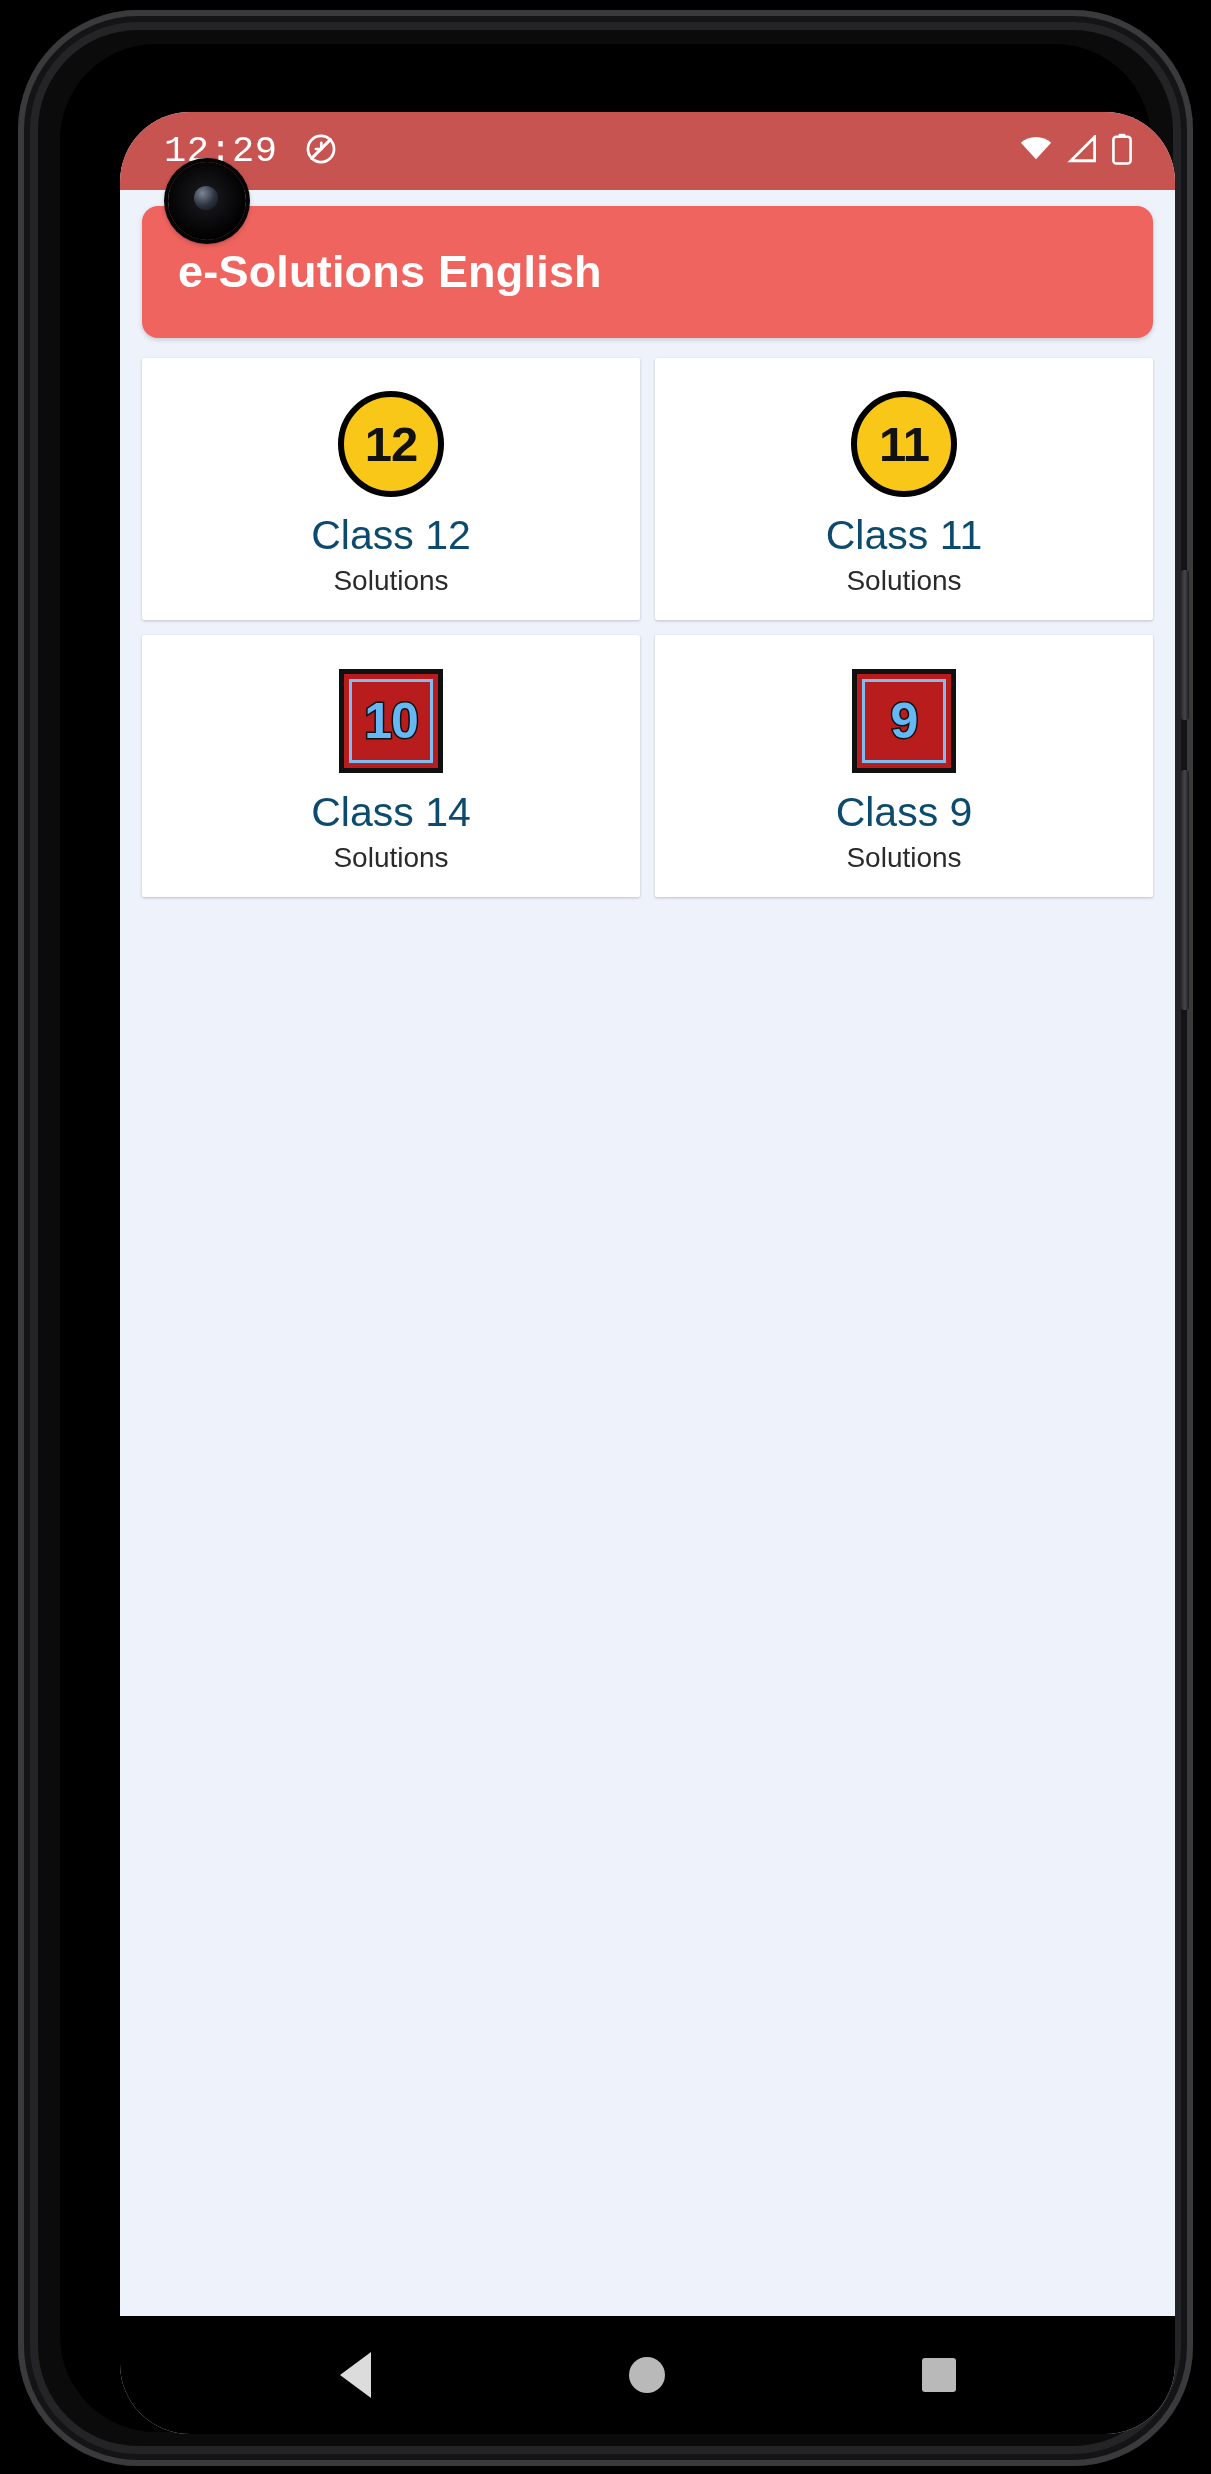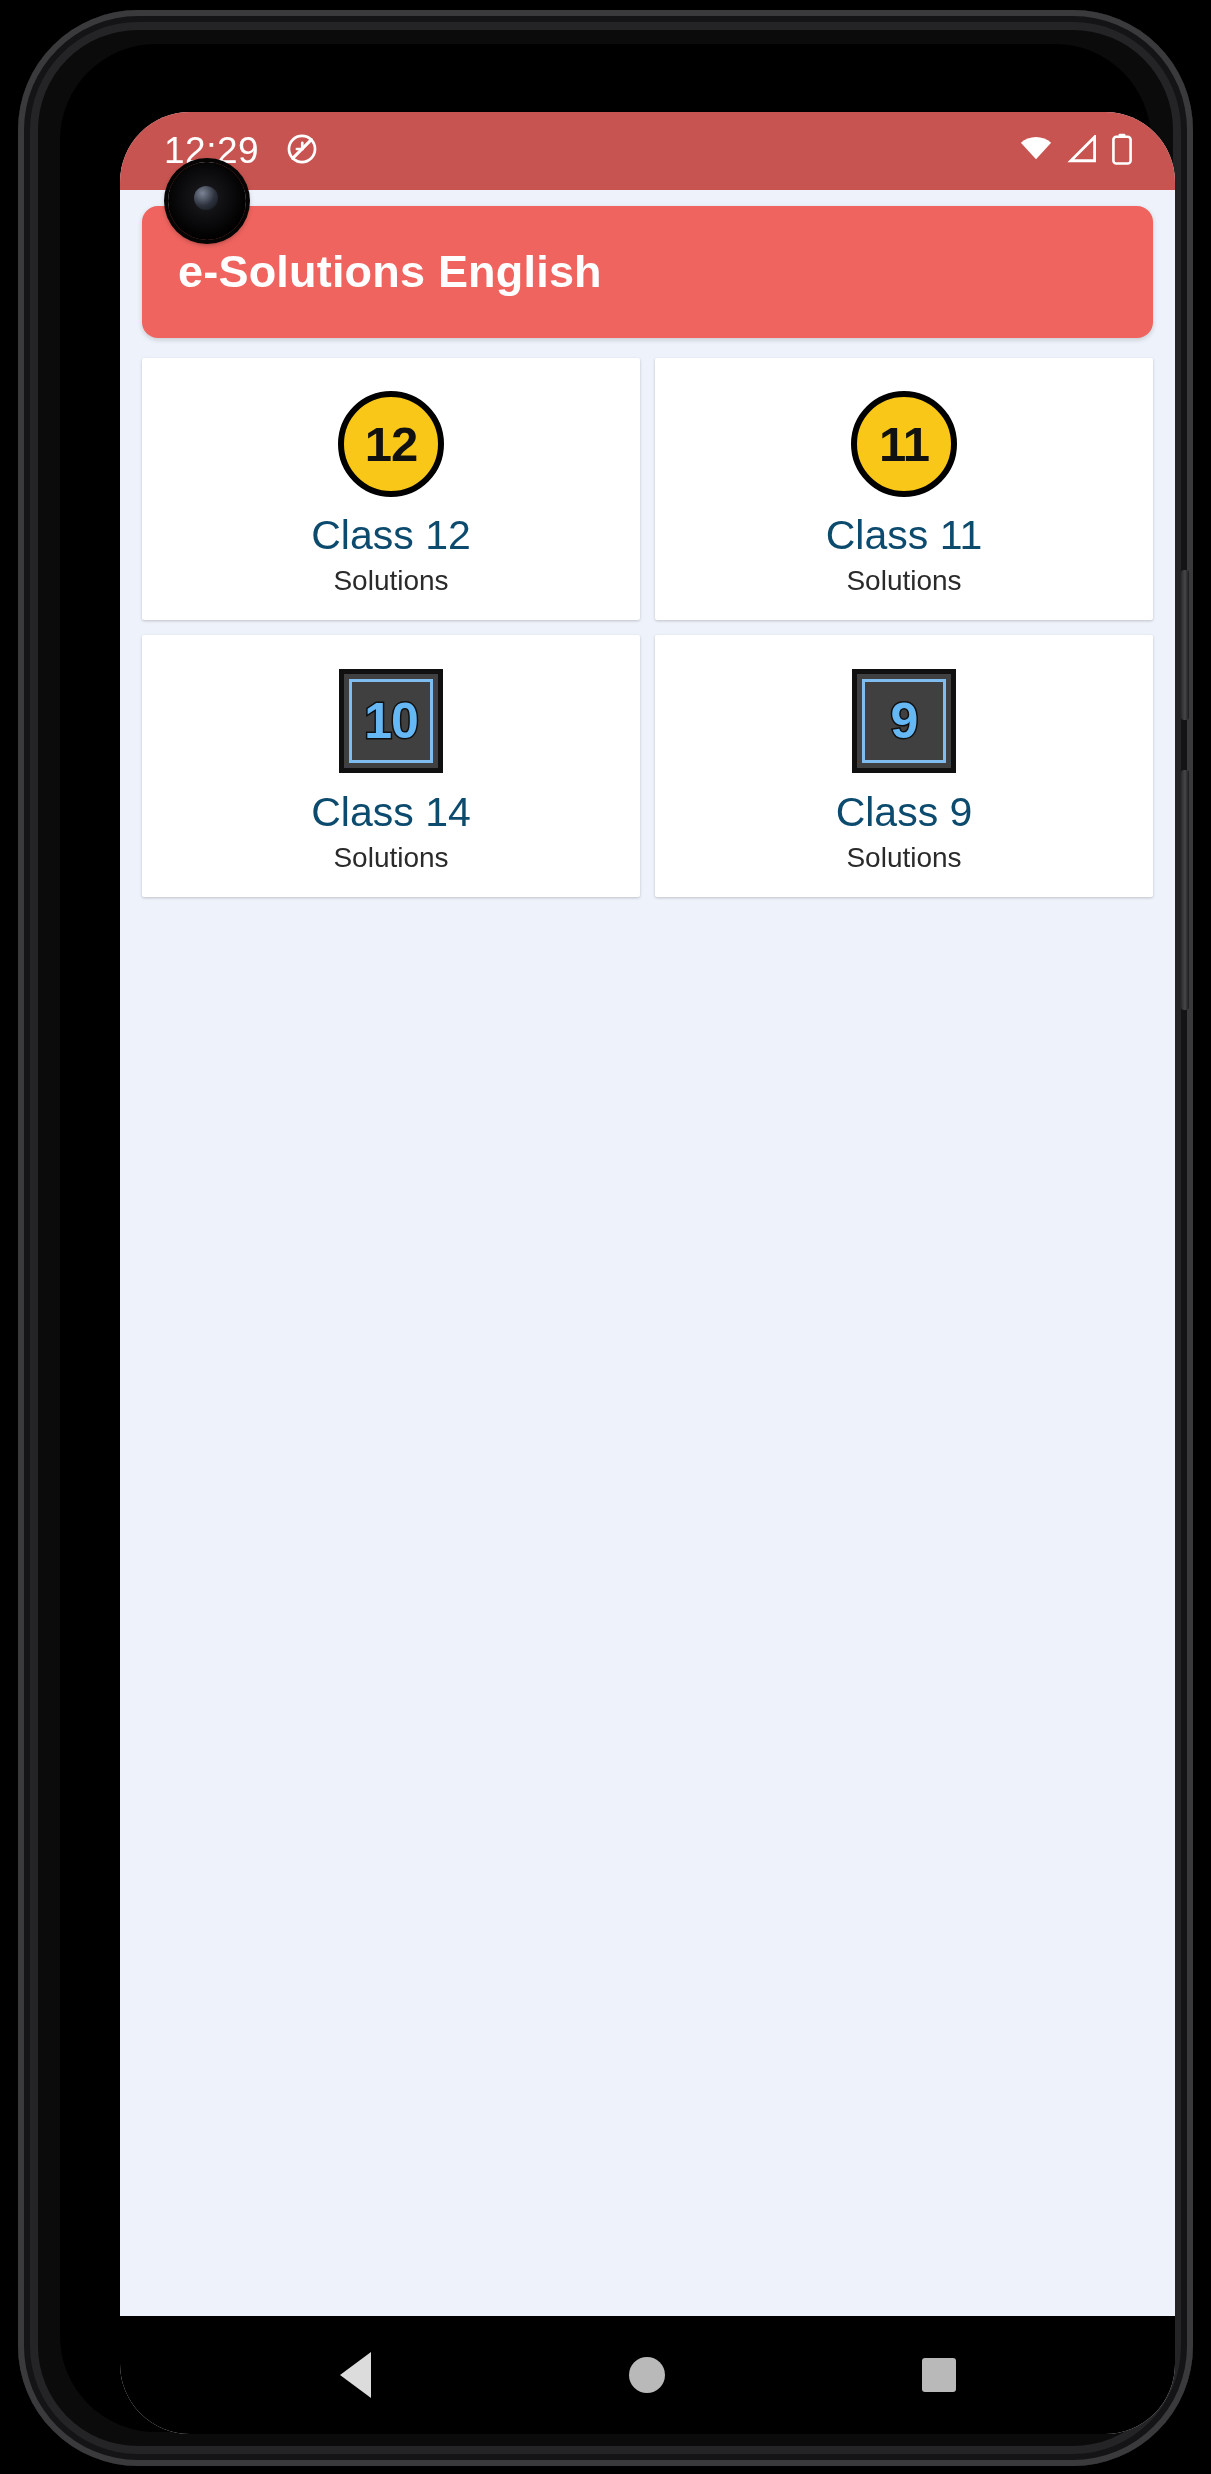--- a/index.html
+++ b/index.html
@@ -66,21 +66,21 @@
     height: 78px;
     background: #c75450;
     display: flex;
     align-items: center;
     padding: 0 42px 0 44px;
     color: #ffffff;
   }
   .status-time {
     font-size: 37px;
     letter-spacing: 0.5px;
-    font-family: Liberation Sans, sans-serif;
+    font-family: Liberation Mono, monospace;
   }
   .status-left-icons {
     display: flex;
     align-items: center;
     gap: 18px;
     margin-left: 26px;
   }
   .status-spacer { flex: 1; }
   .status-right-icons {
     display: flex;
@@ -186,21 +186,21 @@
     font-size: 49px;
     font-weight: bold;
     color: #111111;
     letter-spacing: -1px;
   }
 
   
   .badge-square {
     width: 104px;
     height: 104px;
-    background: #404040;
+    background: #b91c1c;
     border: 5px solid #101010;
     display: flex;
     align-items: flex-start;
     justify-content: center;
     padding: 5px;
   }
   .badge-square-inner {
     width: 100%;
     height: 100%;
     border: 3px solid #7fbdf0;

